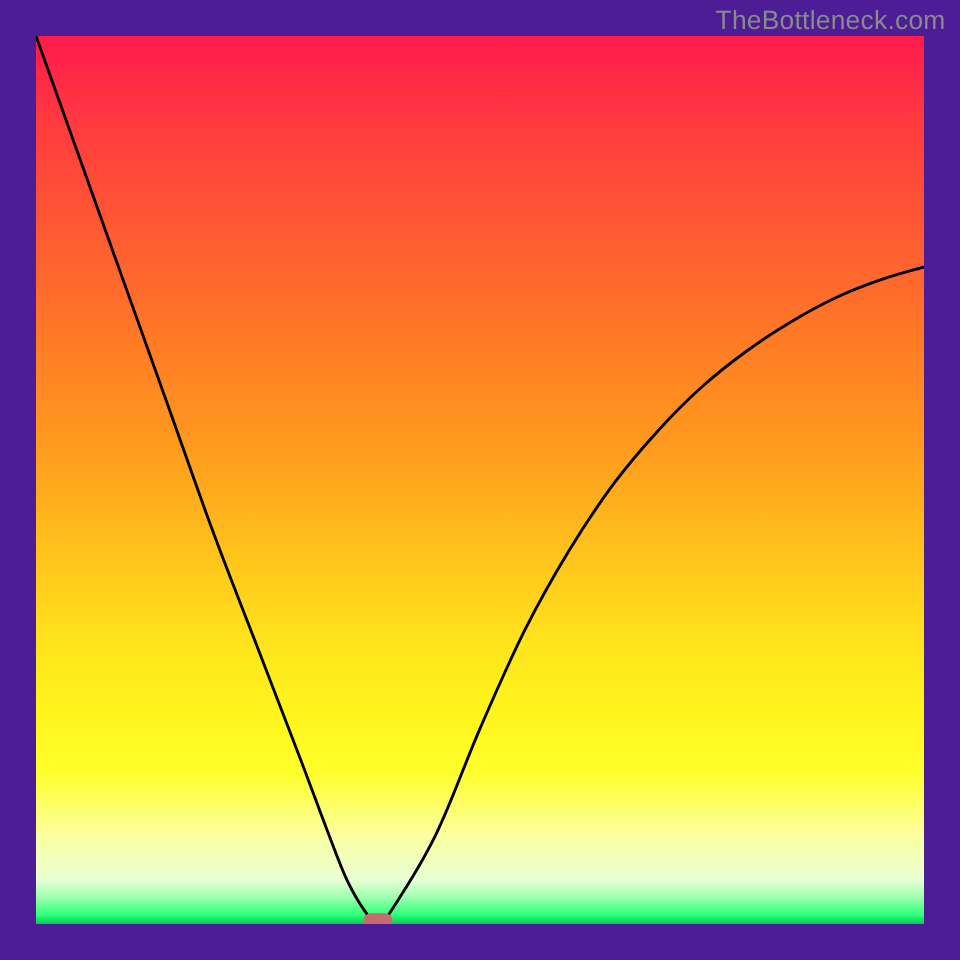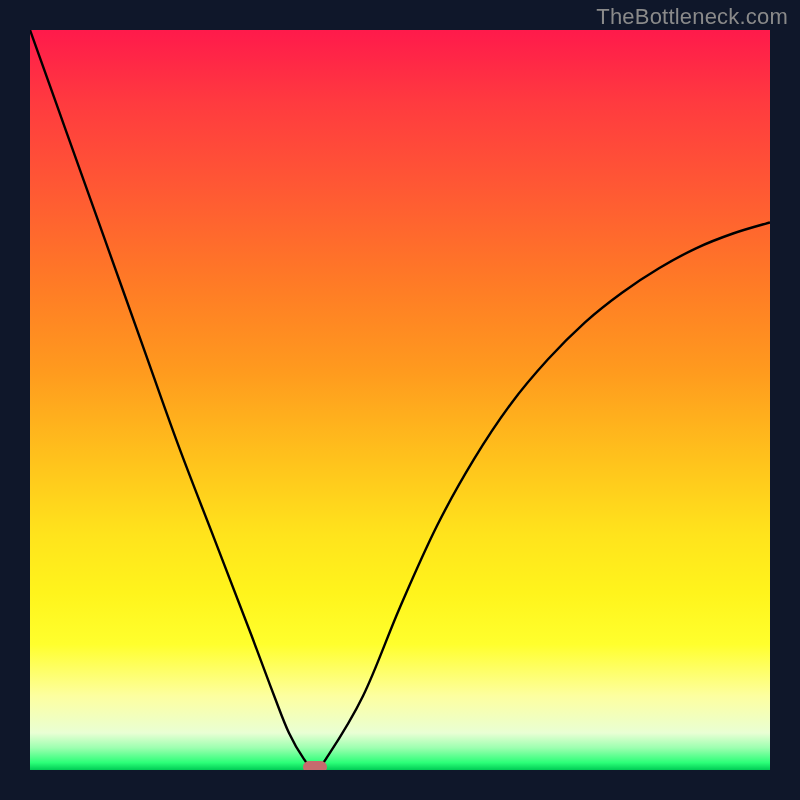--- a/index.html
+++ b/index.html
@@ -10,21 +10,21 @@
     background: #000;
     overflow: hidden;
     font-family: Arial, Helvetica, sans-serif;
   }
   .frame {
     position: absolute;
     left: 0;
     top: 0;
     width: 800px;
     height: 800px;
-    background: #0f172a;
+    background: #4c1d95;
   }
   .plot-area {
     position: absolute;
     left: 30px;
     top: 30px;
     width: 740px;
     height: 740px;
     overflow: hidden;
   }
   .gradient {

